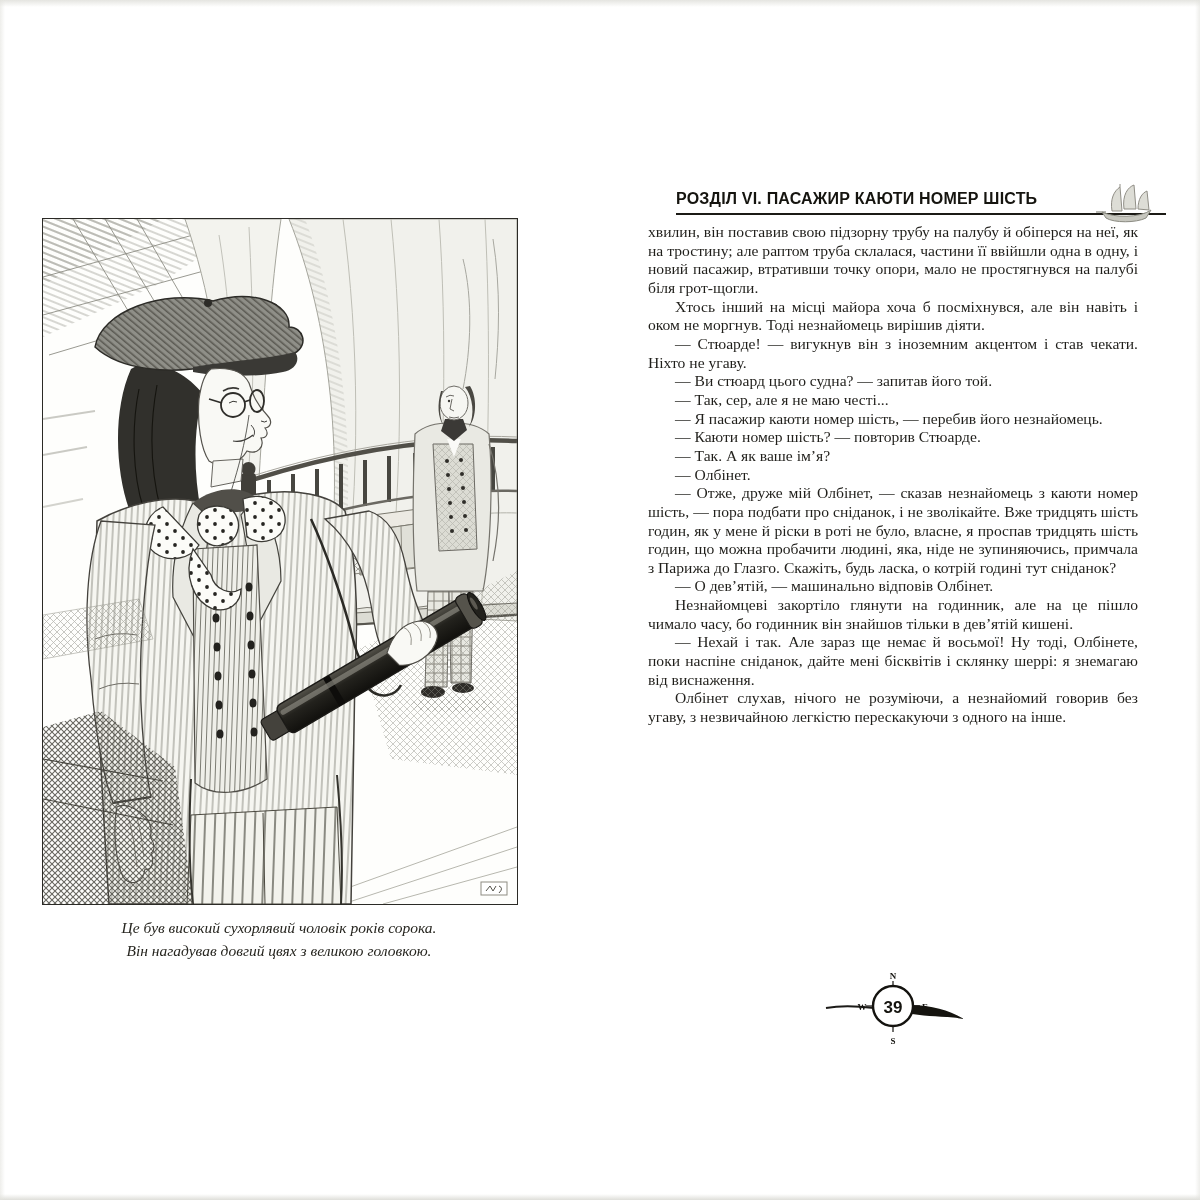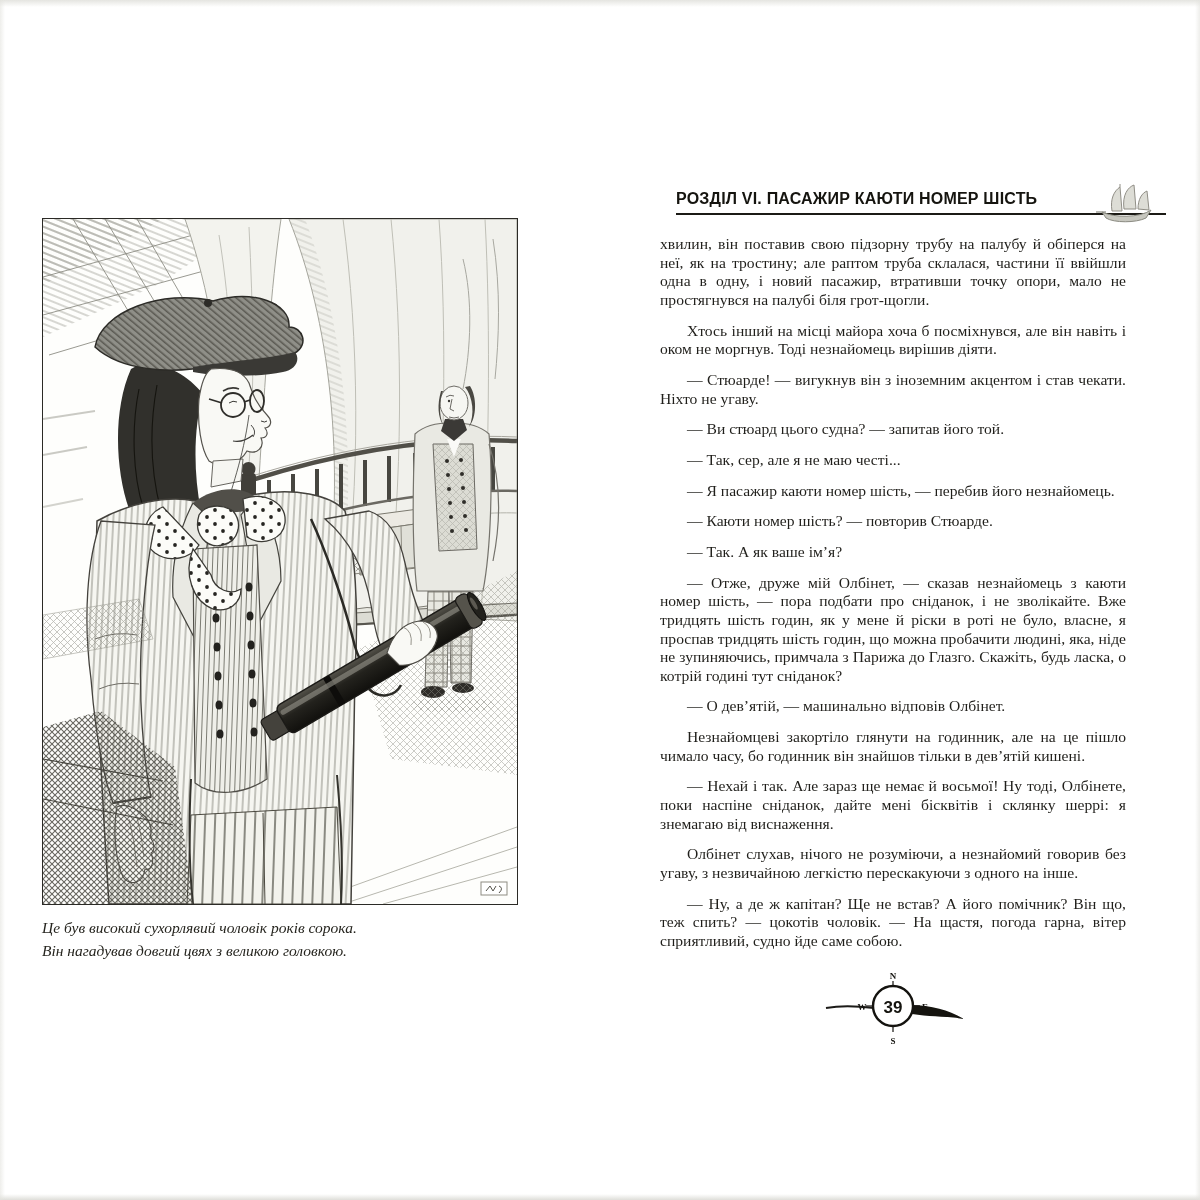--- a/index.html
+++ b/index.html
@@ -9,31 +9,31 @@
   .edge{position:absolute;pointer-events:none;}
   .edge.top{left:0;top:0;width:1200px;height:7px;background:linear-gradient(#dcdcd6,rgba(255,255,255,0));opacity:.75;}
   .edge.bottom{left:0;bottom:0;width:1200px;height:6px;background:linear-gradient(to top,#d6d6d0,rgba(255,255,255,0));opacity:.8;}
   .edge.left{left:0;top:0;width:5px;height:1200px;background:linear-gradient(to right,#e3e3de,rgba(255,255,255,0));opacity:.6;}
   .edge.right{right:0;top:0;width:5px;height:1200px;background:linear-gradient(to left,#e3e3de,rgba(255,255,255,0));opacity:.6;}
 
   
   .illustration{position:absolute;left:42px;top:218px;width:474px;height:685px;margin:0;
                 border:1.6px solid #2b2a26;box-sizing:content-box;background:#fefefc;}
   .illustration svg{display:block;width:474px;height:685px;}
-  .caption{position:absolute;left:42px;top:916px;width:474px;text-align:left;
+  .caption{position:absolute;left:42px;top:916px;width:474px;text-align:center;
            font-style:italic;font-size:15.5px;line-height:23px;color:#26251f;}
 
   
   .chapter-header{position:absolute;left:648px;top:190px;width:490px;
                   border-bottom:2px solid #1b1a15;padding-bottom:5px;margin-left:28px;}
   .chapter-header h1{margin:0;font-family:"Liberation Sans",sans-serif;font-weight:700;
                      font-size:16px;line-height:18px;letter-spacing:.2px;color:#15140f;}
   .ship{position:absolute;left:1096px;top:183px;width:62px;height:42px;}
   .bodytext{position:absolute;left:648px;top:223px;width:490px;}
-  .bodytext p{margin:12px;text-align:justify;text-indent:27px;font-size:15.6px;line-height:18.65px;}
+  .bodytext p{margin:0;text-align:justify;text-indent:27px;font-size:15.6px;line-height:18.65px;}
   .bodytext p.no-indent{text-indent:0;}
   .compass{position:absolute;left:818px;top:964px;width:150px;height:84px;}
 </style>
 </head>
 <body>
 
 <div class="stage">
   <div class="edge top"></div>
   <div class="edge bottom"></div>
   <div class="edge left"></div>
@@ -318,26 +318,26 @@
 
   <div class="bodytext">
       <p class="no-indent">хвилин, він поставив свою підзорну трубу на палубу й обіперся на неї, як на тростину; але раптом труба склалася, частини її ввійшли одна в одну, і новий пасажир, втративши точку опори, мало не простягнувся на палубі біля грот-щогли.</p>
       <p>Хтось інший на місці майора хоча б посміхнувся, але він навіть і оком не моргнув. Тоді незнайомець вирішив діяти.</p>
       <p>— Стюарде! — вигукнув він з іноземним акцентом і став чекати. Ніхто не угаву.</p>
       <p>— Ви стюард цього судна? — запитав його той.</p>
       <p>— Так, сер, але я не маю честі...</p>
       <p>— Я пасажир каюти номер шість, — перебив його незнайомець.</p>
       <p>— Каюти номер шість? — повторив Стюарде.</p>
       <p>— Так. А як ваше ім’я?</p>
+      <p>— Олбінет.</p>
       <p>— Отже, друже мій Олбінет, — сказав незнайомець з каюти номер шість, — пора подбати про сніданок, і не зволікайте. Вже тридцять шість годин, як у мене й ріски в роті не було, власне, я проспав тридцять шість годин, що можна пробачити людині, яка, ніде не зупиняючись, примчала з Парижа до Глазго. Скажіть, будь ласка, о котрій годині тут сніданок?</p>
       <p>— О дев’ятій, — машинально відповів Олбінет.</p>
       <p>Незнайомцеві закортіло глянути на годинник, але на це пішло чимало часу, бо годинник він знайшов тільки в дев’ятій кишені.</p>
       <p>— Нехай і так. Але зараз ще немає й восьмої! Ну тоді, Олбінете, поки наспіне сніданок, дайте мені бісквітів і склянку шеррі: я знемагаю від виснаження.</p>
       <p>Олбінет слухав, нічого не розуміючи, а незнайомий говорив без угаву, з незвичайною легкістю перескакуючи з одного на інше.</p>
-      <p>— Ну, а де ж капітан? Ще не встав? А його помічник? Він що, теж спить? — цокотів чоловік. — На щастя, погода гарна, вітер сприятливий, судно йде саме собою.</p>
     </div>
 
   <svg class="compass" viewBox="0 0 150 84">
     <path d="M8,44 C24,41 40,42 56,44" fill="none" stroke="#1c1b18" stroke-width="2"></path>
     <path d="M92,41 C115,41 132,47 146,55 C130,52 112,53 94,50 Q90,45 92,41 Z" fill="#15140f"></path>
     <circle cx="75" cy="42" r="20" fill="#fff" stroke="#14130f" stroke-width="2.4"></circle>
     <g font-family="Liberation Serif, serif" font-weight="bold" font-size="9" fill="#14130f" text-anchor="middle">
       <text x="75" y="15">N</text>
       <text x="75" y="80">S</text>
       <text x="44" y="46">W</text>

